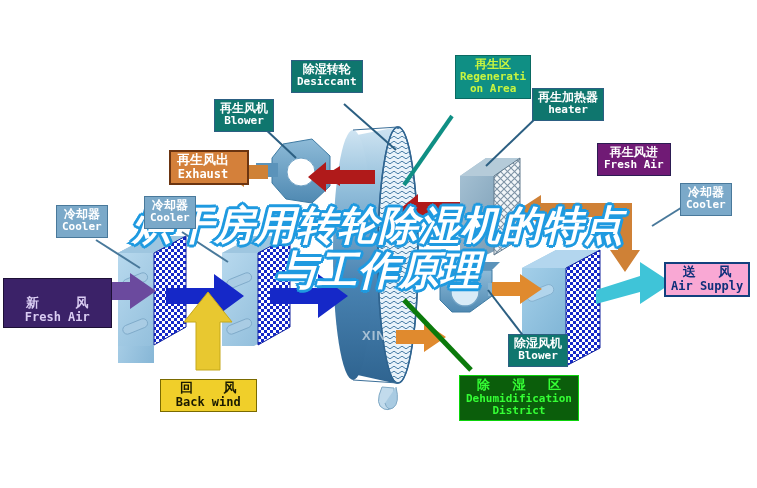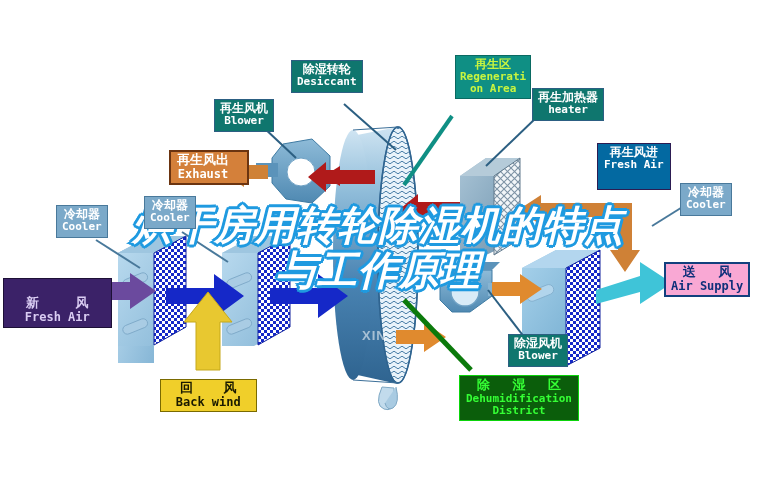--- a/index.html
+++ b/index.html
@@ -78,24 +78,24 @@
     background: #3b2268;
     color: #d9ccf2;
     border: 1px solid #1d1036;
     padding: 17px 6px 3px 6px;
   }
   .tag-purple .cn { font-size: 13px; letter-spacing: 16px; text-indent: 16px; }
   .tag-purple .en { font-size: 12px; }
 
   
   .tag-purple2 {
-    background: #0369a1;
+    background: #701a75;
     color: #ffffff;
     border: 1px solid #2c1c52;
-    padding: 2px 6px 17px 6px;
+    padding: 2px 6px 3px 6px;
     text-align: center;
   }
   .tag-purple2 .cn { font-size: 12px; }
   .tag-purple2 .en { font-size: 11px; }
 
   
   .tag-orange {
     background: #d4803a;
     color: #ffffff;
     border: 2px solid #6b3410;

